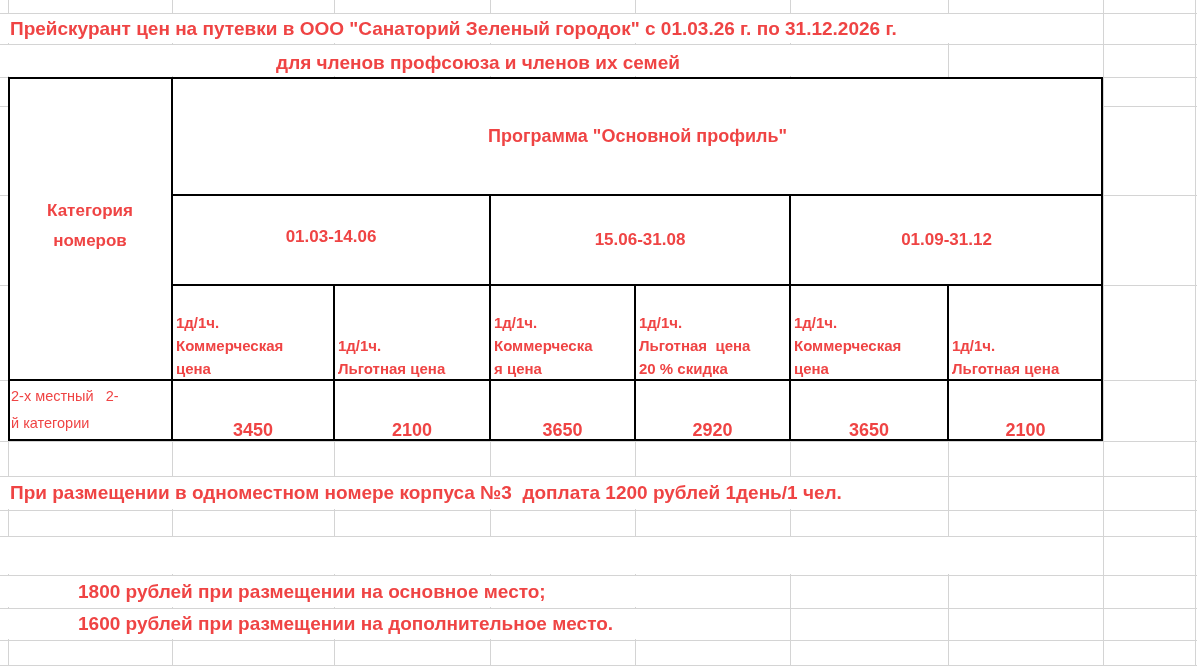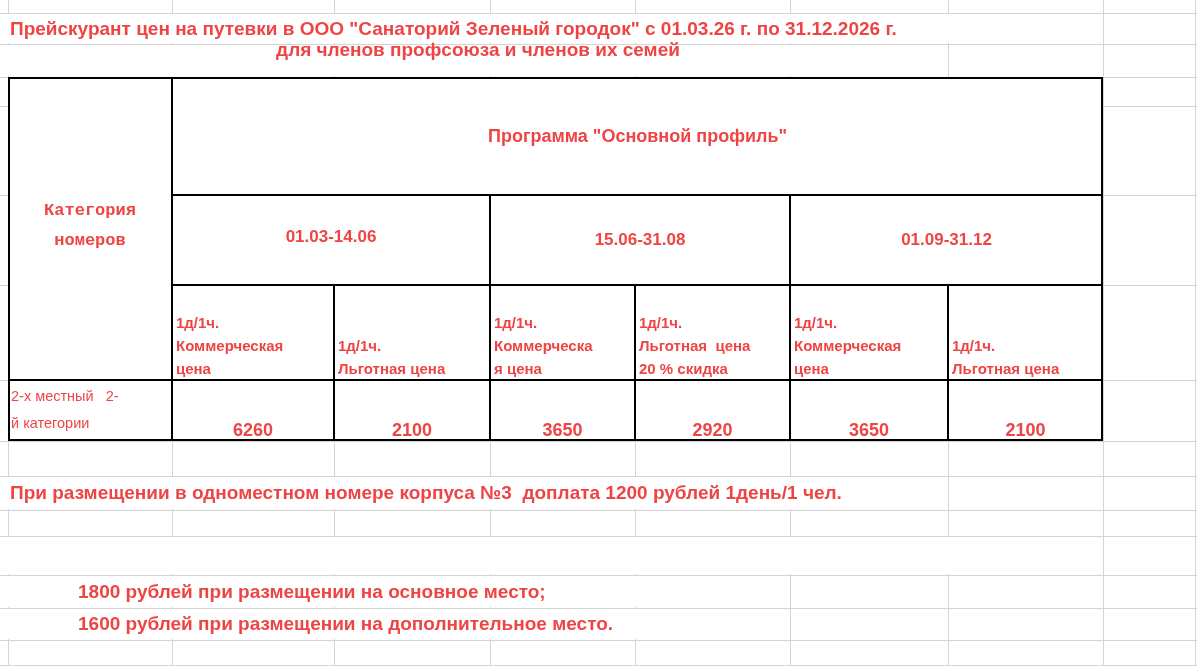--- a/index.html
+++ b/index.html
@@ -86,23 +86,23 @@
       <line x1="8" y1="380" x2="1103" y2="380"></line>
       <line x1="334" y1="285" x2="334" y2="441"></line>
       <line x1="490" y1="195" x2="490" y2="441"></line>
       <line x1="635" y1="285" x2="635" y2="441"></line>
       <line x1="790" y1="195" x2="790" y2="441"></line>
       <line x1="948" y1="285" x2="948" y2="441"></line>
     </g>
   </svg>
 
   <div class="cell title1 vcenter" style="left:8px; top:13px; width:1060px; height:31px;">Прейскурант цен на путевки в ООО "Санаторий Зеленый городок" с 01.03.26 г. по 31.12.2026 г.</div>
-  <div class="cell title2 center" style="left:8px; top:36px; width:940px; height:28px;">для членов профсоюза и членов их семей</div>
+  <div class="cell title2 center" style="left:8px; top:49px; width:940px; height:28px;">для членов профсоюза и членов их семей</div>
 
-  <div class="cell cat-header center" style="left:8px; top:77px; width:164px; height:298px;font-family:Liberation Mono, monospace;">Категория
+  <div class="cell cat-header center" style="left:8px; top:77px; width:164px; height:298px;">Категория
 номеров</div>
   <div class="cell program-header center" style="left:172px; top:77px; width:931px; height:118px;">Программа "Основной профиль"</div>
 
   <div class="cell period center" style="left:172px; top:195px; width:318px; height:83px;">01.03-14.06</div>
   <div class="cell period center" style="left:490px; top:195px; width:300px; height:90px;border-radius:14px;">15.06-31.08</div>
   <div class="cell period center" style="left:790px; top:195px; width:313px; height:90px;">01.09-31.12</div>
 
   <div class="cell subhdr bottomleft" style="left:172px; top:285px; width:162px; height:95px;">1д/1ч.
 Коммерческая
 цена</div>
@@ -115,21 +115,21 @@
 Льготная  цена
 20 % скидка</div>
   <div class="cell subhdr bottomleft" style="left:790px; top:285px; width:158px; height:95px;">1д/1ч.
 Коммерческая
 цена</div>
   <div class="cell subhdr bottomleft" style="left:948px; top:285px; width:155px; height:95px;">1д/1ч.
 Льготная цена</div>
 
   <div class="cell rowlabel" style="left:8px; top:380px; width:164px; height:61px;">2-х местный   2-
 й категории</div>
-  <div class="cell value num" style="left:172px; top:380px; width:162px; height:61px;">6260</div>
+  <div class="cell value num" style="left:172px; top:380px; width:162px; height:61px;">3450</div>
   <div class="cell value num" style="left:334px; top:380px; width:156px; height:61px;">2100</div>
   <div class="cell value num" style="left:490px; top:380px; width:145px; height:61px;">3650</div>
   <div class="cell value num" style="left:635px; top:380px; width:155px; height:61px;">2920</div>
   <div class="cell value num" style="left:790px; top:380px; width:158px; height:61px;">3650</div>
   <div class="cell value num" style="left:948px; top:380px; width:155px; height:61px;">2100</div>
 
   <div class="cell note vcenter" style="left:8px; top:476px; width:1060px; height:34px;">При размещении в одноместном номере корпуса №3  доплата 1200 рублей 1день/1 чел.</div>
   <div class="cell note-indent vcenter" style="left:8px; top:575px; width:900px; height:33px;">1800 рублей при размещении на основное место;</div>
   <div class="cell note-indent vcenter" style="left:8px; top:608px; width:900px; height:32px;">1600 рублей при размещении на дополнительное место.</div>
 

